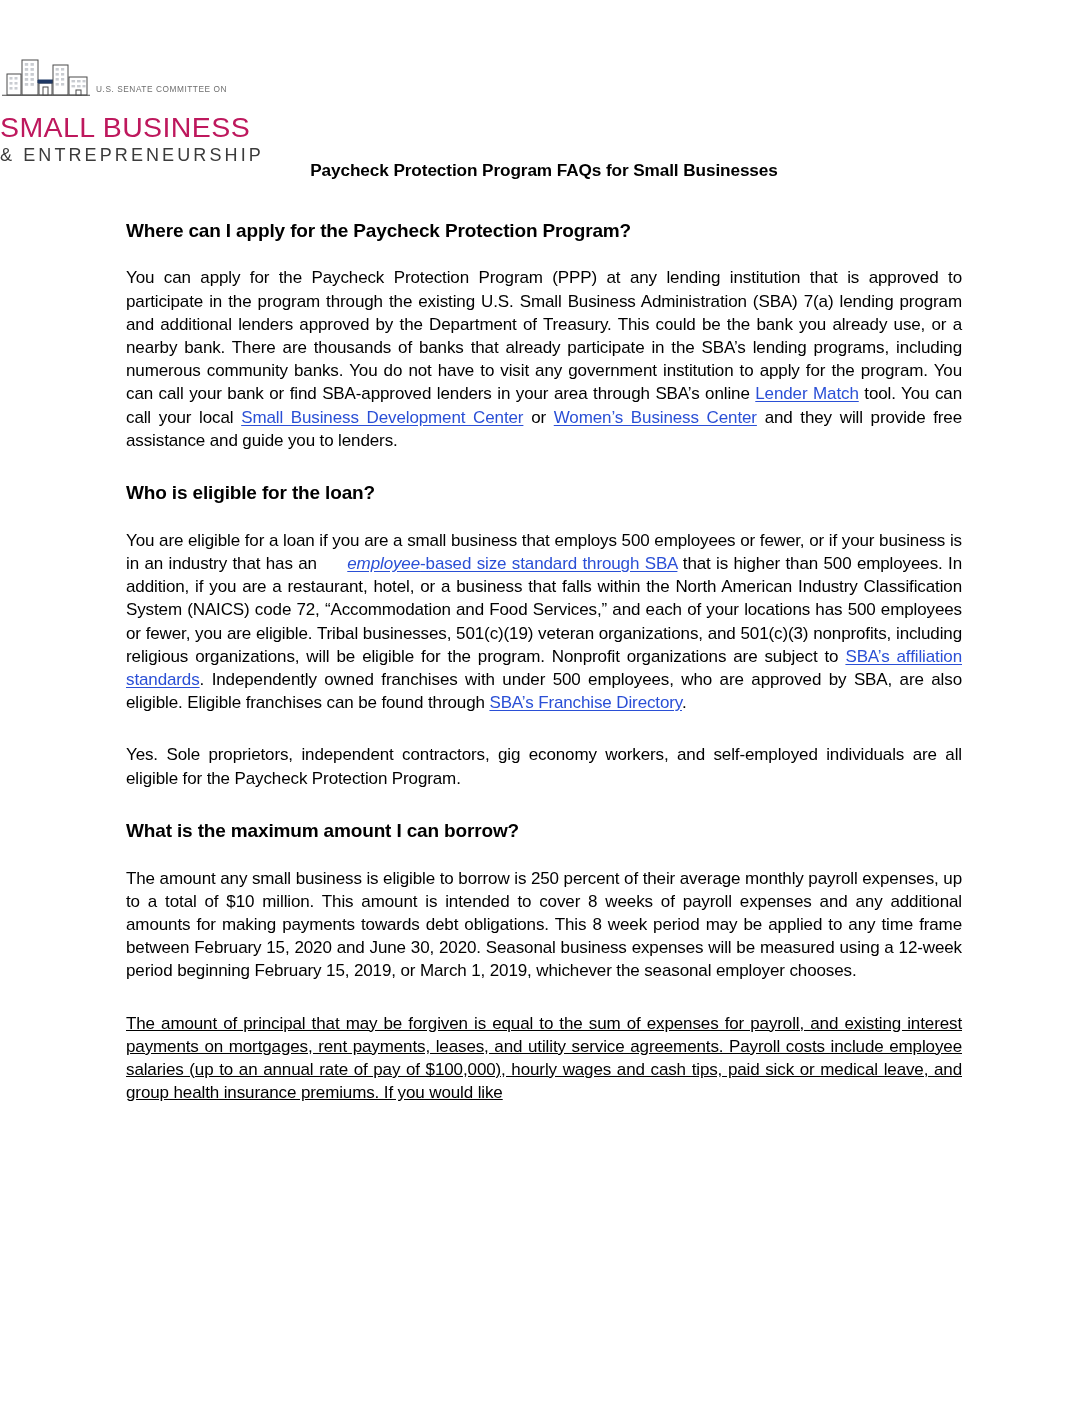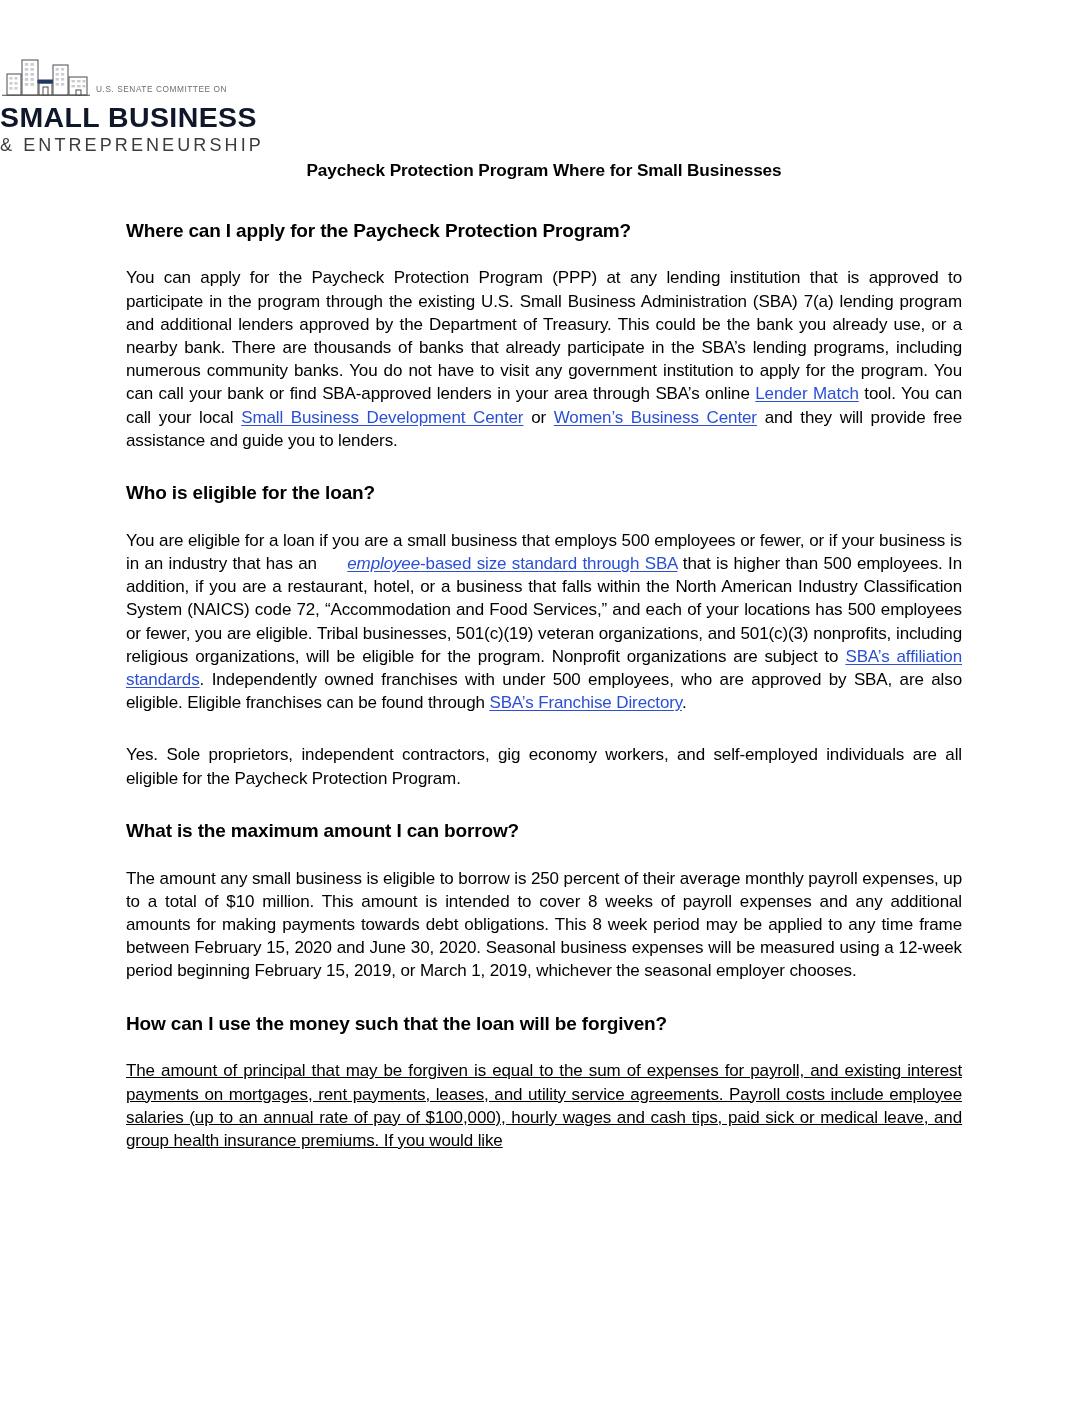--- a/index.html
+++ b/index.html
@@ -48,25 +48,25 @@
   .committee-line {
     font-size: 8.3px;
     letter-spacing: 0.55px;
     color: #6e6e6e;
     white-space: nowrap;
     font-family: "Liberation Sans", sans-serif;
     padding-bottom: 4px;
   }
   .logo-main {
     font-size: 28.5px;
-    font-weight: bold;
-    color: #0f172a;
+    font-weight: normal;
+    color: #be185d;
     letter-spacing: 0.4px;
     line-height: 1.05;
-    margin-top: 5px;
+    margin-top: 15px;
     white-space: nowrap;
   }
   .logo-sub {
     font-size: 18px;
     color: #3b3b3b;
     letter-spacing: 3.1px;
     line-height: 1.15;
     margin-top: 2px;
     white-space: nowrap;
   }
@@ -175,37 +175,36 @@
           <line x1="2" y1="43.2" x2="90" y2="43.2" stroke="#4a4a4a" stroke-width="1.1"></line>
         </svg>
         <div class="committee-line">U.S. SENATE COMMITTEE ON</div>
       </div>
       <div class="logo-main">SMALL BUSINESS</div>
       <div class="logo-sub">&amp; ENTREPRENEURSHIP</div>
     </div>
   </div>
 
   <div class="doc">
-    <div class="doc-title">Paycheck Protection Program Where for Small Businesses</div>
+    <div class="doc-title">Paycheck Protection Program FAQs for Small Businesses</div>
     <div id="sections-root">
         <div class="block">
           <h2 class="section-heading">Where can I apply for the Paycheck Protection Program?</h2>
           <p class="body-text"><span>You can apply for the Paycheck Protection Program (PPP) at any lending institution that is approved to participate in the program through the existing U.S. Small Business Administration (SBA) 7(a) lending program and additional lenders approved by the Department of Treasury. This could be the bank you already use, or a nearby bank. There are thousands of banks that already participate in the SBA’s lending programs, including numerous community banks. You do not have to visit any government institution to apply for the program. You can call your bank or find SBA-approved lenders in your area through SBA’s online </span><a class="doclink" href="#">Lender Match</a><span> tool. You can call your local </span><a class="doclink" href="#">Small Business Development Center</a><span> or </span><a class="doclink" href="#">Women’s Business Center</a><span> and they will provide free assistance and guide you to lenders.</span></p>
         </div>
         <div class="block">
           <h2 class="section-heading">Who is eligible for the loan?</h2>
           <p class="body-text"><span>You are eligible for a loan if you are a small business that employs 500 employees or fewer, or if your business is in an industry that has an </span><a class="doclink" href="#"><span class="ital">employee</span>-based size standard through SBA</a><span> that is higher than 500 employees. In addition, if you are a restaurant, hotel, or a business that falls within the North American Industry Classification System (NAICS) code 72, “Accommodation and Food Services,” and each of your locations has 500 employees or fewer, you are eligible. Tribal businesses, 501(c)(19) veteran organizations, and 501(c)(3) nonprofits, including religious organizations, will be eligible for the program. Nonprofit organizations are subject to </span><a class="doclink" href="#">SBA’s affiliation standards</a><span>. Independently owned franchises with under 500 employees, who are approved by SBA, are also eligible. Eligible franchises can be found through </span><a class="doclink" href="#">SBA’s Franchise Directory</a><span>.</span></p>
         </div>
         <div class="block">
           <p class="body-text"><span>Yes. Sole proprietors, independent contractors, gig economy workers, and self-employed individuals are all eligible for the Paycheck Protection Program.</span></p>
         </div>
         <div class="block">
           <h2 class="section-heading">What is the maximum amount I can borrow?</h2>
           <p class="body-text"><span>The amount any small business is eligible to borrow is 250 percent of their average monthly payroll expenses, up to a total of $10 million. This amount is intended to cover 8 weeks of payroll expenses and any additional amounts for making payments towards debt obligations. This 8 week period may be applied to any time frame between February 15, 2020 and June 30, 2020. Seasonal business expenses will be measured using a 12-week period beginning February 15, 2019, or March 1, 2019, whichever the seasonal employer chooses.</span></p>
         </div>
         <div class="block">
-          <h2 class="section-heading">How can I use the money such that the loan will be forgiven?</h2>
           <p class="body-text last"><span>The amount of principal that may be forgiven is equal to the sum of expenses for payroll, and existing interest payments on mortgages, rent payments, leases, and utility service agreements. Payroll costs include employee salaries (up to an annual rate of pay of $100,000), hourly wages and cash tips, paid sick or medical leave, and group health insurance premiums. If you would like</span></p>
         </div>
       </div>
   </div>
 
 </div>
 
 </body></html>

